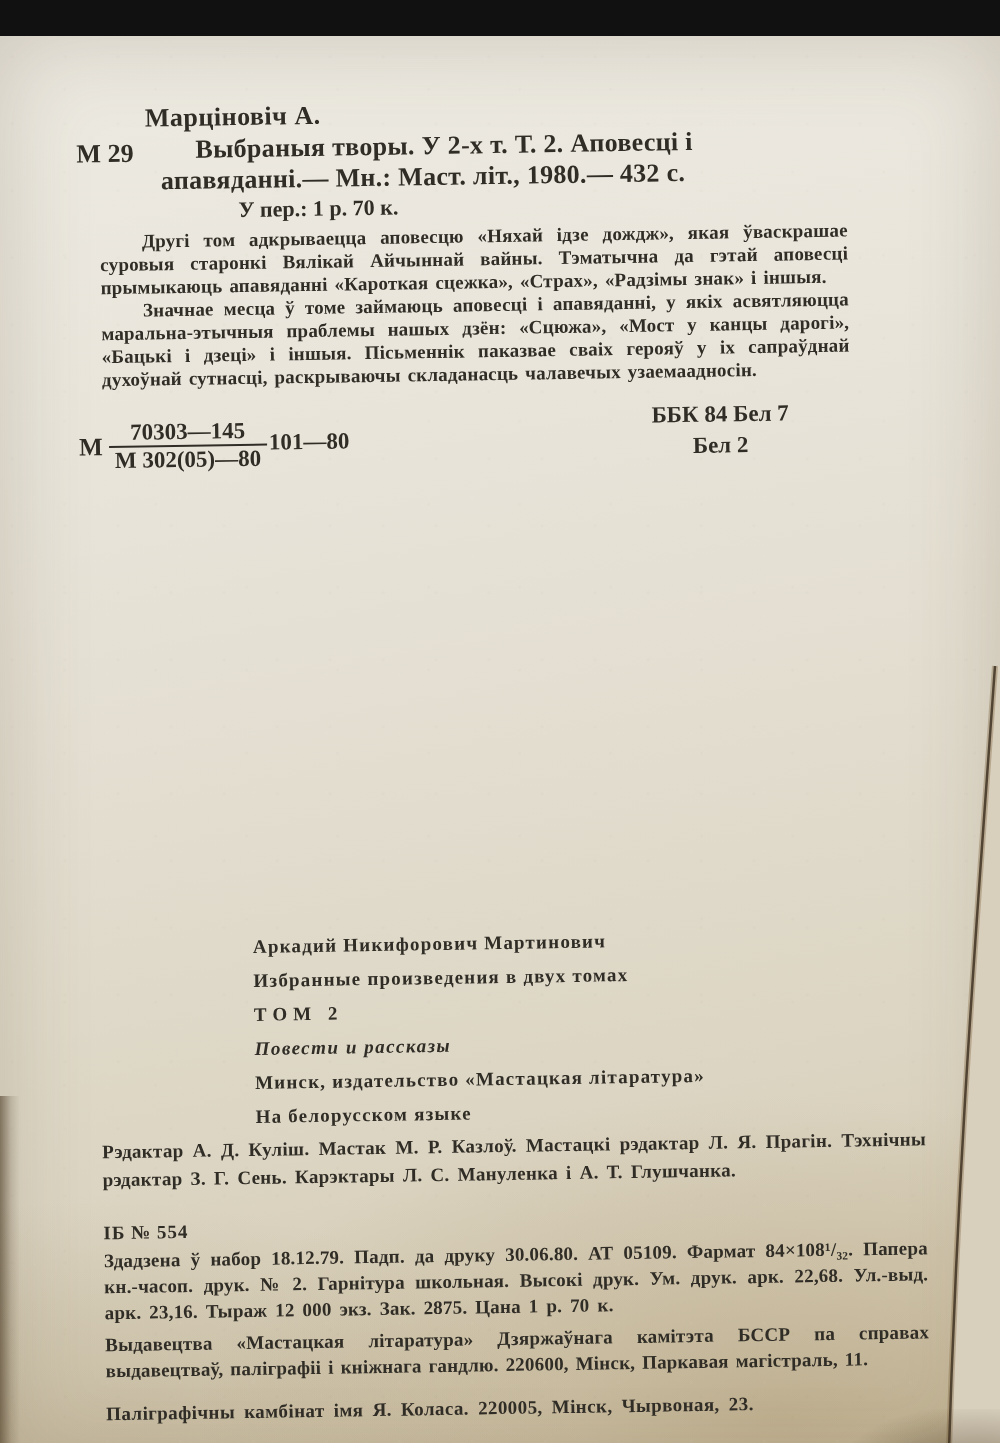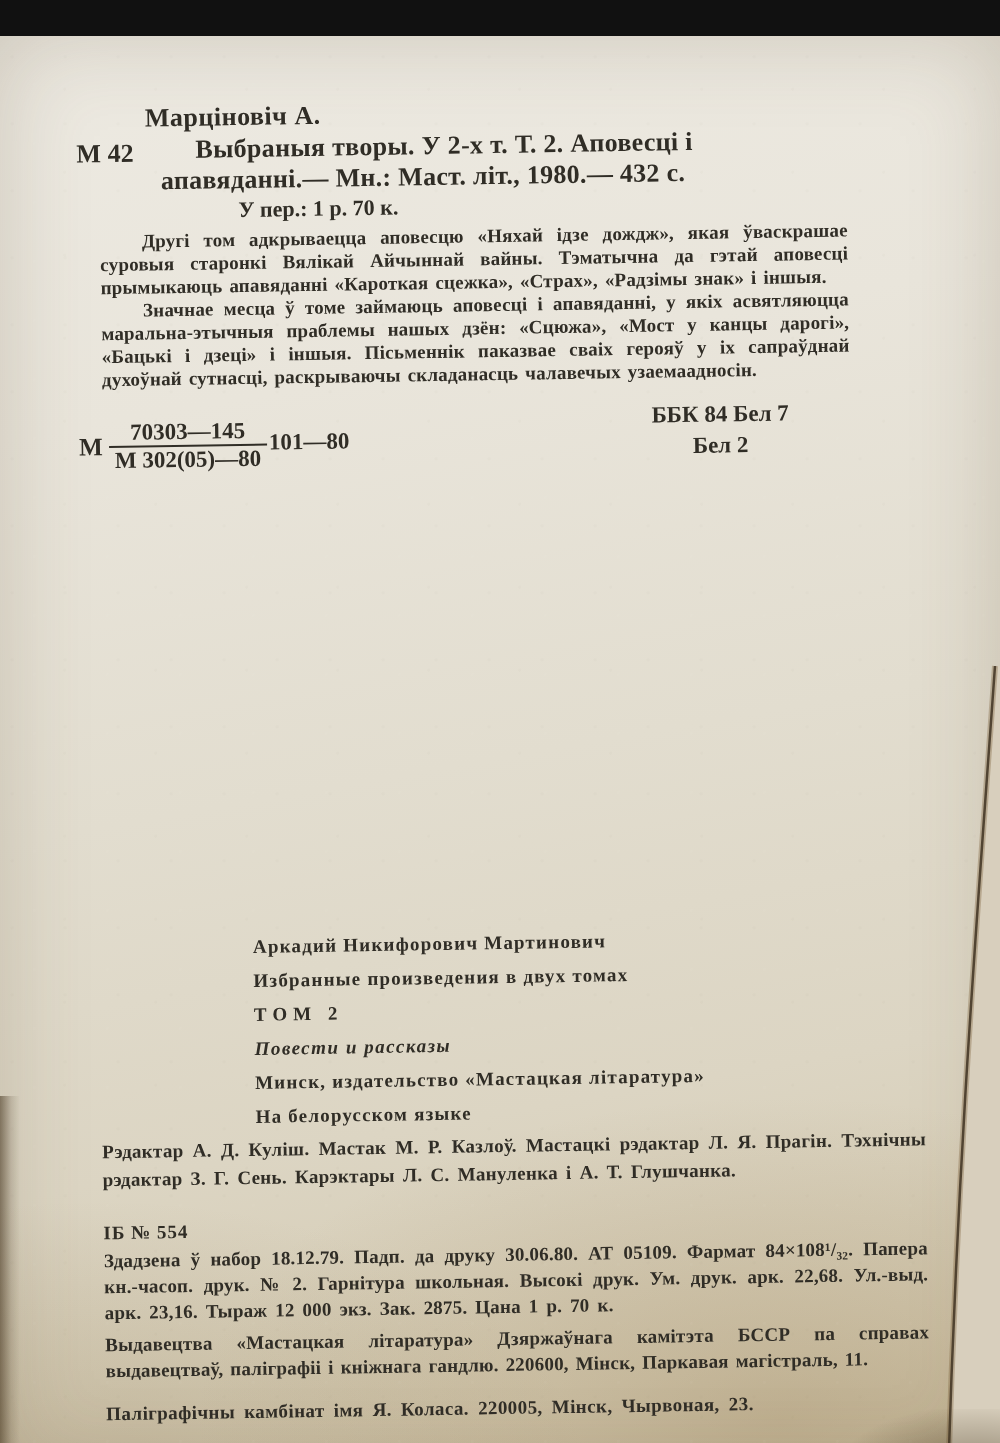--- a/index.html
+++ b/index.html
@@ -85,21 +85,21 @@
     <path d="M995,630 C978,870 958,1110 948,1443" stroke="#7a5f3a" stroke-width="6" fill="none" opacity="0.35"></path>
     <path d="M995,630 C978,870 958,1110 948,1443" stroke="#3f3222" stroke-width="2.5" fill="none" opacity="0.85"></path>
   </svg>
 
   <div class="gutter-left"></div>
   <div class="corner-shadow"></div>
 
   <div class="content">
 
     <div class="abs author-heading">Марціновіч А.</div>
-    <div class="abs index-code">М 42</div>
+    <div class="abs index-code">М 29</div>
     <div class="abs title-1">Выбраныя творы. У 2-х т. Т. 2. Аповесці і</div>
     <div class="abs title-2">апавяданні.— Мн.: Маст. літ., 1980.— 432 с.</div>
     <div class="abs price">У пер.: 1 р. 70 к.</div>
 
     <div class="abs annotation">
       <p>Другі том адкрываецца аповесцю «Няхай ідзе дождж», якая ўваскрашае суровыя старонкі Вялікай Айчыннай вайны. Тэматычна да гэтай аповесці прымыкаюць апавяданні «Кароткая сцежка», «Страх», «Радзімы знак» і іншыя.</p>
       <p>Значнае месца ў томе займаюць аповесці і апавяданні, у якіх асвятляюцца маральна-этычныя праблемы нашых дзён: «Сцюжа», «Мост у канцы дарогі», «Бацькі і дзеці» і іншыя. Пісьменнік паказвае сваіх герояў у іх сапраўднай духоўнай сутнасці, раскрываючы складанасць чалавечых узаемаадносін.</p>
     </div>
 
     <div class="abs bbk">

